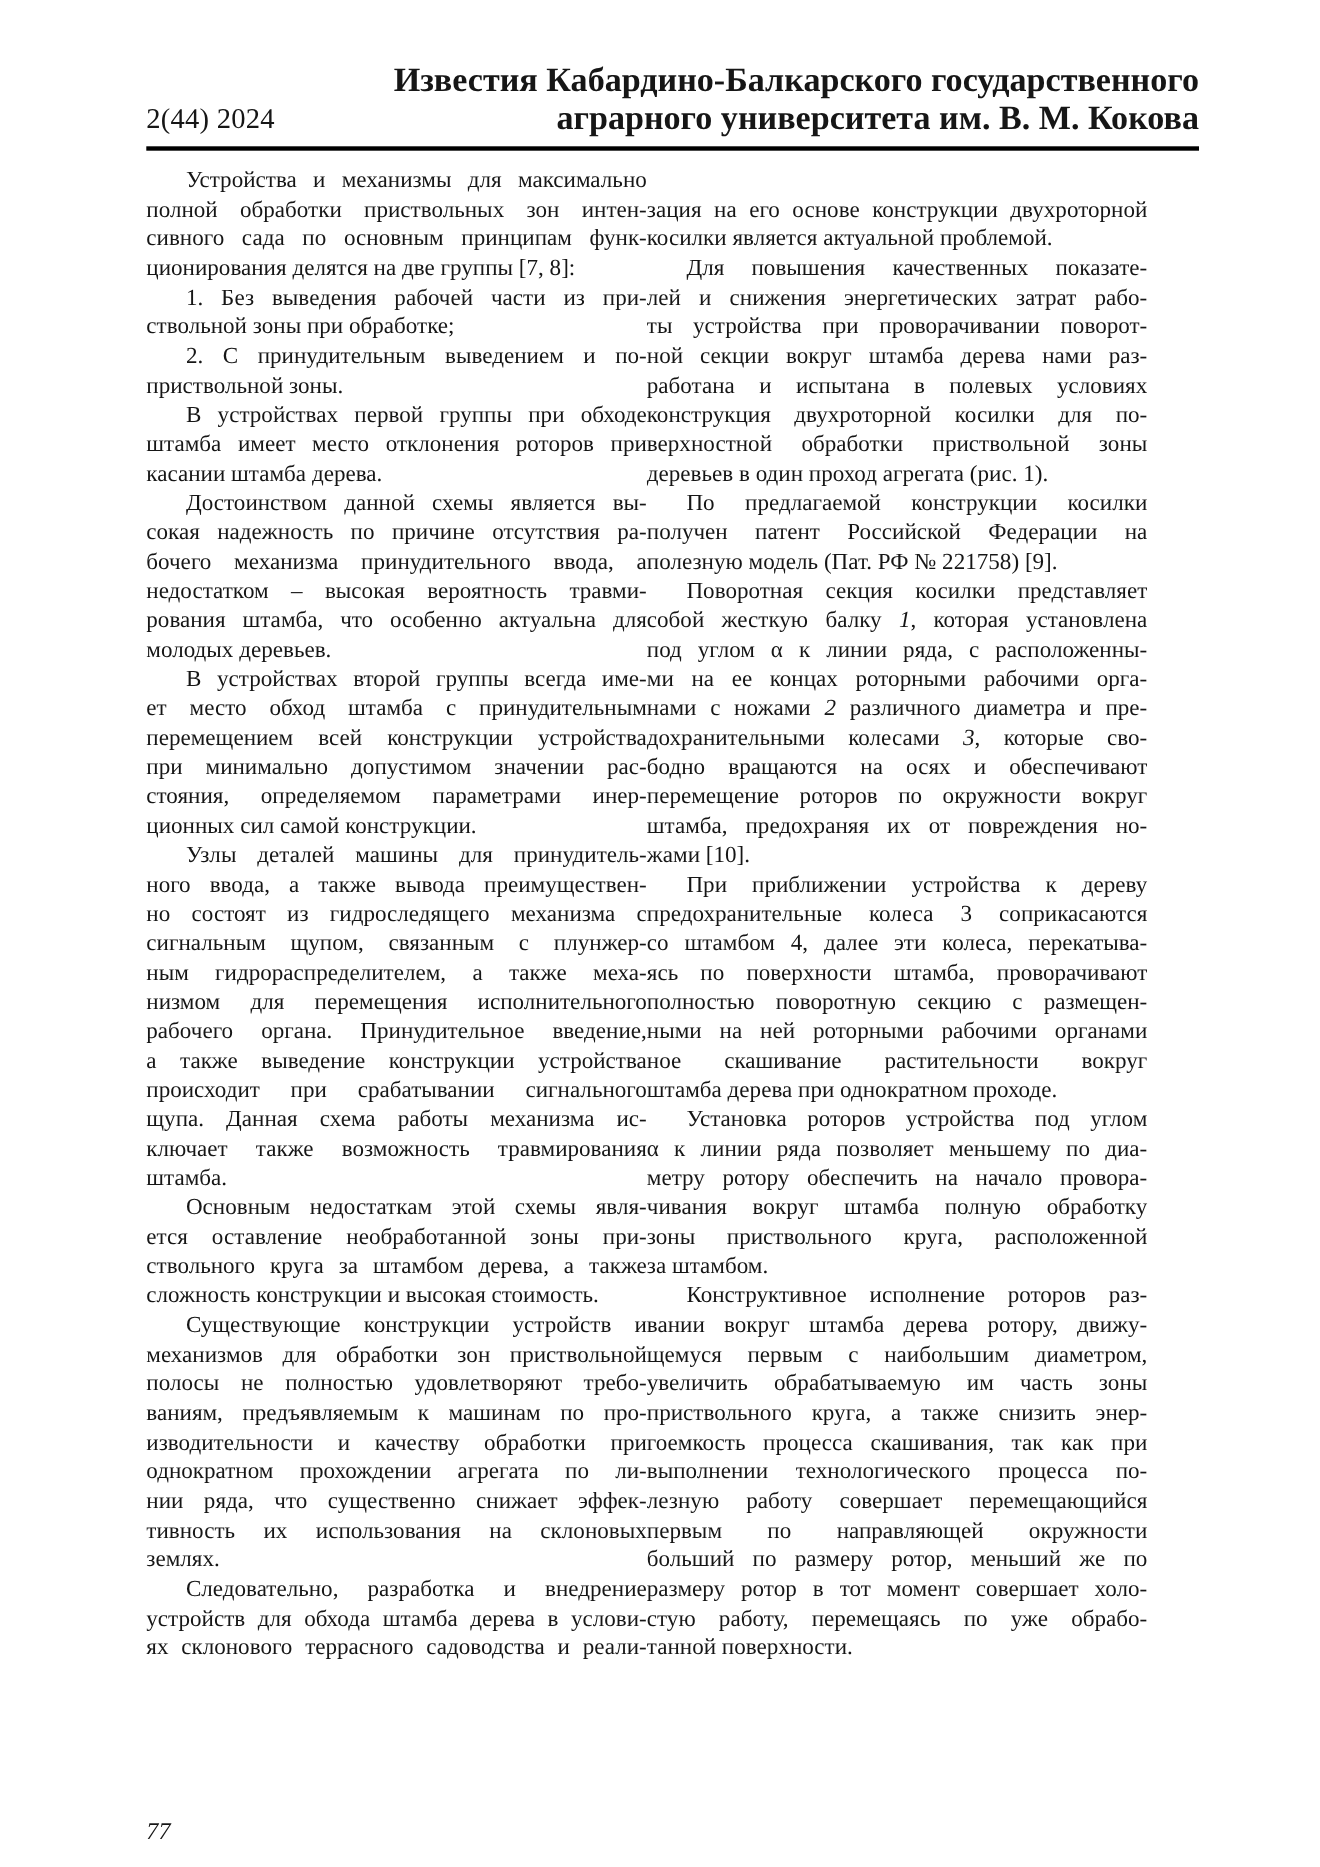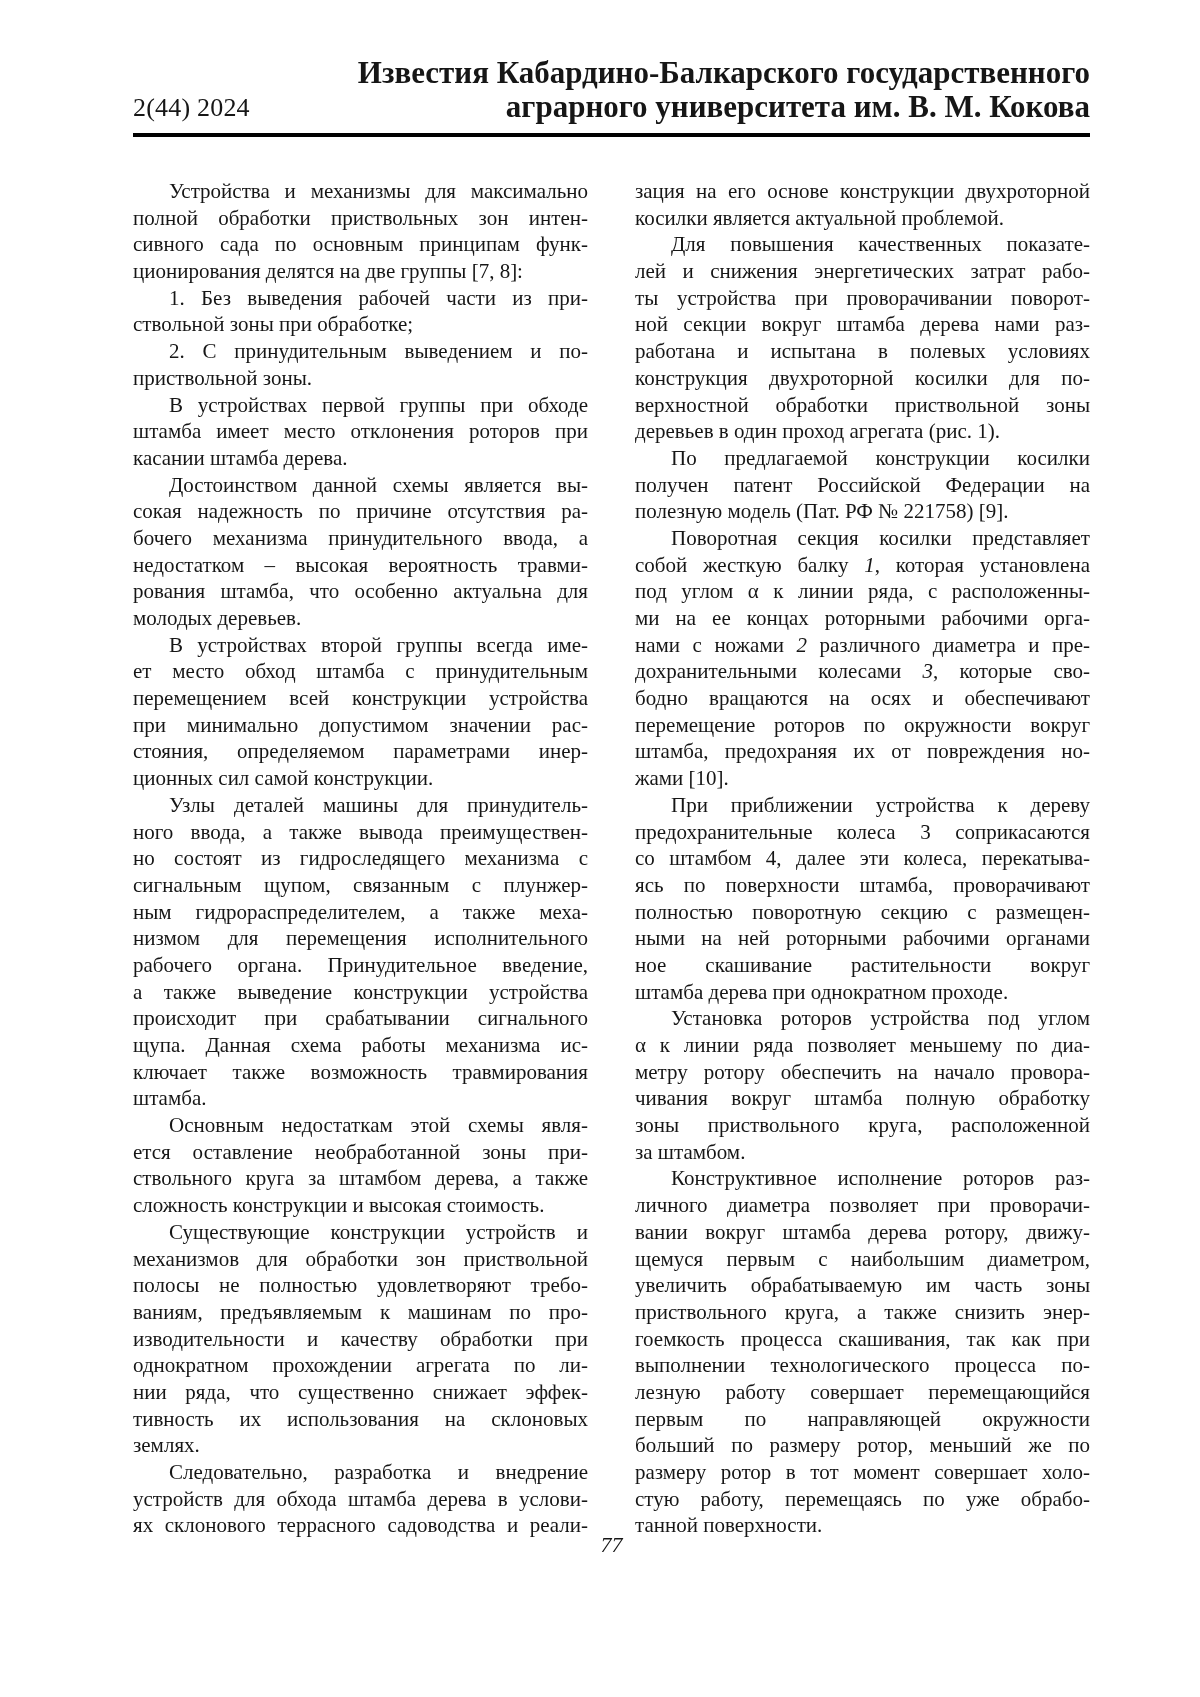--- a/index.html
+++ b/index.html
@@ -42,24 +42,23 @@
     top: 133px;
     width: 957px;
     height: 4px;
     background: #000;
   }
 
   
   .columns {
     position: absolute;
     left: 133px;
-    top: 178px;
+    top: 150px;
     width: 957px;
     display: flex;
-    gap: 47px;
     align-items: flex-end;
   }
   .column {
     width: 455px;
     font-size: 21px;
     line-height: 26.7px;
   }
   .para { margin: 0; }
   .line {
     height: 26.7px;
@@ -68,23 +67,22 @@
     text-align-last: justify;
   }
   .line.indent { text-indent: 36px; }
   .line.last { text-align-last: left; }
   .line i { font-style: italic; }
 
   
   .page-number {
     position: absolute;
     left: 133px;
-    top: 1532px;
-    width: 957px;
-    text-align: center;
+    top: 1652px;
+    width: 957px;
     font-style: italic;
     font-size: 22px;
   }
 </style>
 </head>
 <body>
 
 <div class="page">
 
   <div class="header">
@@ -216,21 +214,20 @@
         <div class="para">
           <div class="line indent">Установка роторов устройства под углом</div>
           <div class="line">α к линии ряда позволяет меньшему по диа-</div>
           <div class="line">метру ротору обеспечить на начало провора-</div>
           <div class="line">чивания вокруг штамба полную обработку</div>
           <div class="line">зоны приствольного круга, расположенной</div>
           <div class="line last">за штамбом.</div>
         </div>
         <div class="para">
           <div class="line indent">Конструктивное исполнение роторов раз-</div>
-          <div class="line">личного диаметра позволяет при проворачи-</div>
           <div class="line">вании вокруг штамба дерева ротору, движу-</div>
           <div class="line">щемуся первым с наибольшим диаметром,</div>
           <div class="line">увеличить обрабатываемую им часть зоны</div>
           <div class="line">приствольного круга, а также снизить энер-</div>
           <div class="line">гоемкость процесса скашивания, так как при</div>
           <div class="line">выполнении технологического процесса по-</div>
           <div class="line">лезную работу совершает перемещающийся</div>
           <div class="line">первым по направляющей окружности</div>
           <div class="line">больший по размеру ротор, меньший же по</div>
           <div class="line">размеру ротор в тот момент совершает холо-</div>

